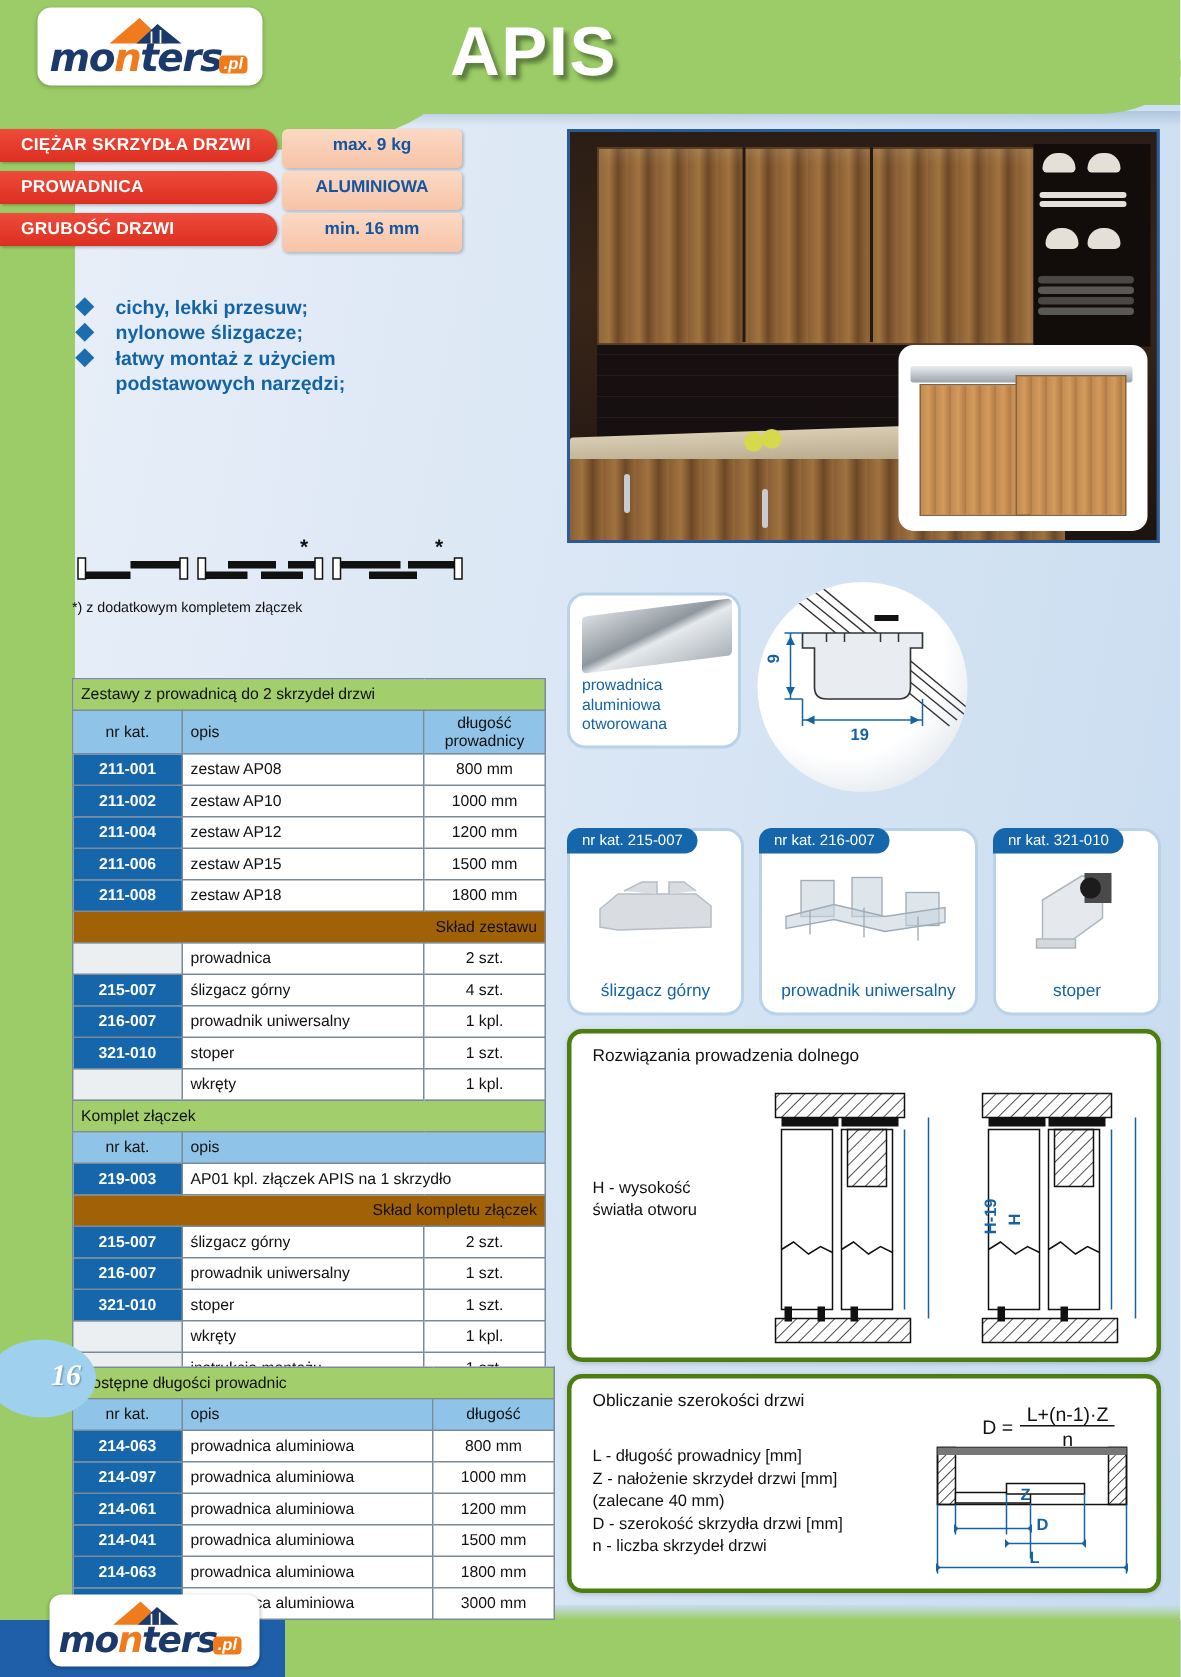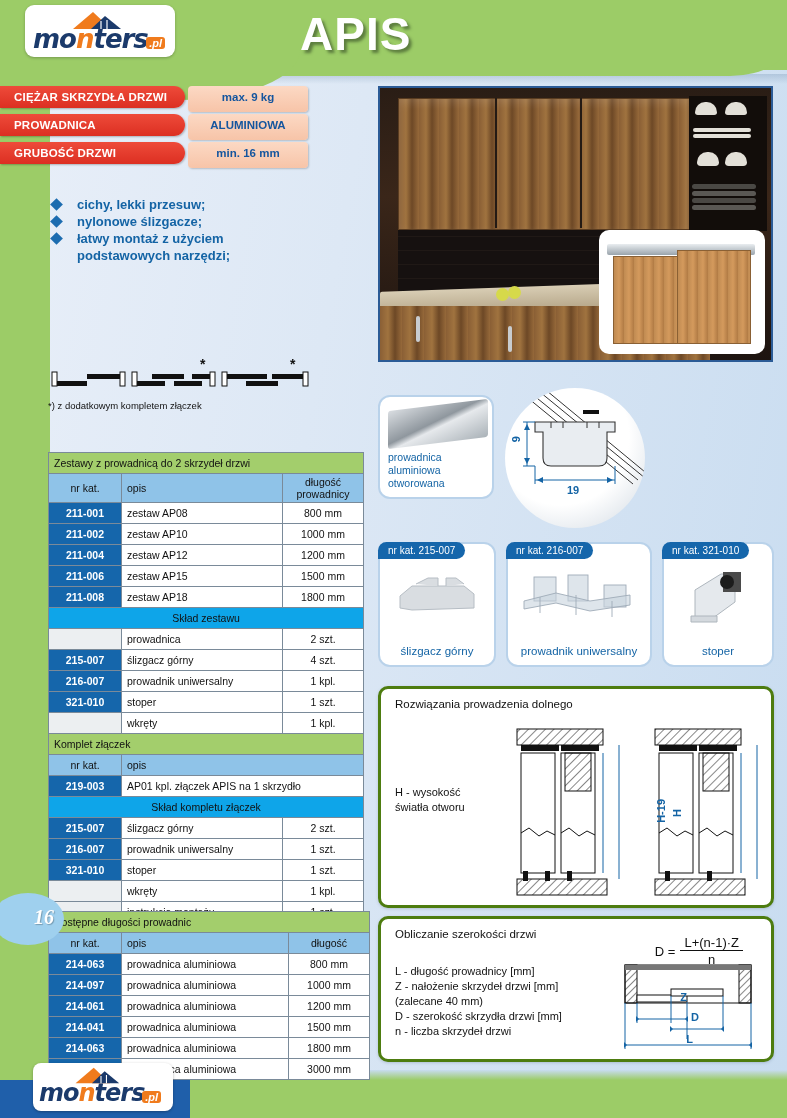--- a/index.html
+++ b/index.html
@@ -75,21 +75,21 @@
   table{border-collapse:collapse;font-size:10.5px;color:#111;}
   .tbl{position:absolute;z-index:12;border:1px solid #7a8a99;background:#fff;}
   .tbl td,.tbl th{border:1px solid #7a8a99;padding:2px 5px;height:16px;}
   .t-green{background:#a3ce6c;font-weight:normal;text-align:left;font-size:10.5px;}
   .t-blue{background:#8fc3e8;text-align:left;}
   .t-blue.ctr{text-align:center;}
   .cat{background:#1566ab;color:#fff;font-weight:bold;text-align:center;width:62px;}
   .cat-empty{background:#eceff1;width:62px;}
   .desc{text-align:left;background:#fff;}
   .qty{text-align:center;background:#fff;width:70px;}
-  .sub{background:#0ea5e9;text-align:center;}
+  .sub{background:#a16207;text-align:right;}
 
   .tbl1{left:48px;top:452px;width:316px;}
   .tbl2{left:48px;top:733px;width:316px;}
   .tbl3{left:48px;top:911px;width:322px;}
 
   
   .pageno{position:absolute;left:-8px;top:893px;width:72px;height:52px;background:#9fd0ee;border-radius:50%;z-index:14;}
   .pageno span{position:absolute;right:10px;top:13px;font-size:20px;font-style:italic;font-weight:bold;color:#ffffff;
      font-family:"Liberation Serif","DejaVu Serif",serif;text-shadow:1px 1px 1px rgba(0,0,0,.25);}
 
@@ -122,21 +122,21 @@
   .rail-card{left:378px;top:395px;width:116px;height:104px;}
   .rail-label{position:absolute;left:8px;bottom:7px;font-size:10.5px;color:#1464a5;line-height:13px;}
   .rail-img{position:absolute;left:8px;top:8px;width:100px;height:38px;
      background:linear-gradient(160deg,#d9dde1,#8f979e 45%,#e6e9ec 55%,#aab2b8);border-radius:3px;
      transform:skewY(-7deg);}
 
   .circle-diag{position:absolute;left:505px;top:388px;width:140px;height:140px;border-radius:50%;z-index:12;
      background:radial-gradient(circle at 40% 35%,#ffffff 55%,#e4e9ee 80%,#cfd6dc 100%);overflow:hidden;}
   .dim-txt{position:absolute;color:#1464a5;font-size:11px;font-weight:bold;}
 
-  .comp{position:absolute;z-index:12;background:#fff;border:2px solid #b9d2ea;border-radius:12px;box-sizing:border-box;}
+  .comp{position:absolute;z-index:12;background:#fff;border:2px solid #b9d2ea;border-radius:12px;box-sizing:border-box;margin-top:10px;}
   .comp-tag{position:absolute;left:-2px;top:-2px;background:#1566ab;color:#fff;font-size:10px;
      padding:3px 10px;border-radius:12px 12px 12px 0;white-space:nowrap;}
   .comp-name{position:absolute;left:0;right:0;bottom:8px;text-align:center;color:#1464a5;font-size:11.5px;}
   .comp-img{position:absolute;left:50%;top:44%;transform:translate(-50%,-50%);}
 
   .diag-panel{position:absolute;z-index:12;background:#fff;border:3px solid #4d7c0f;border-radius:10px;box-sizing:border-box;
     box-shadow:0 1px 3px rgba(70,90,120,.25);}
   .dp1{left:378px;top:686px;width:396px;height:222px;}
   .dp2{left:378px;top:916px;width:396px;height:146px;}
   .dp-title{position:absolute;left:14px;top:9px;font-size:11.5px;color:#111;}

